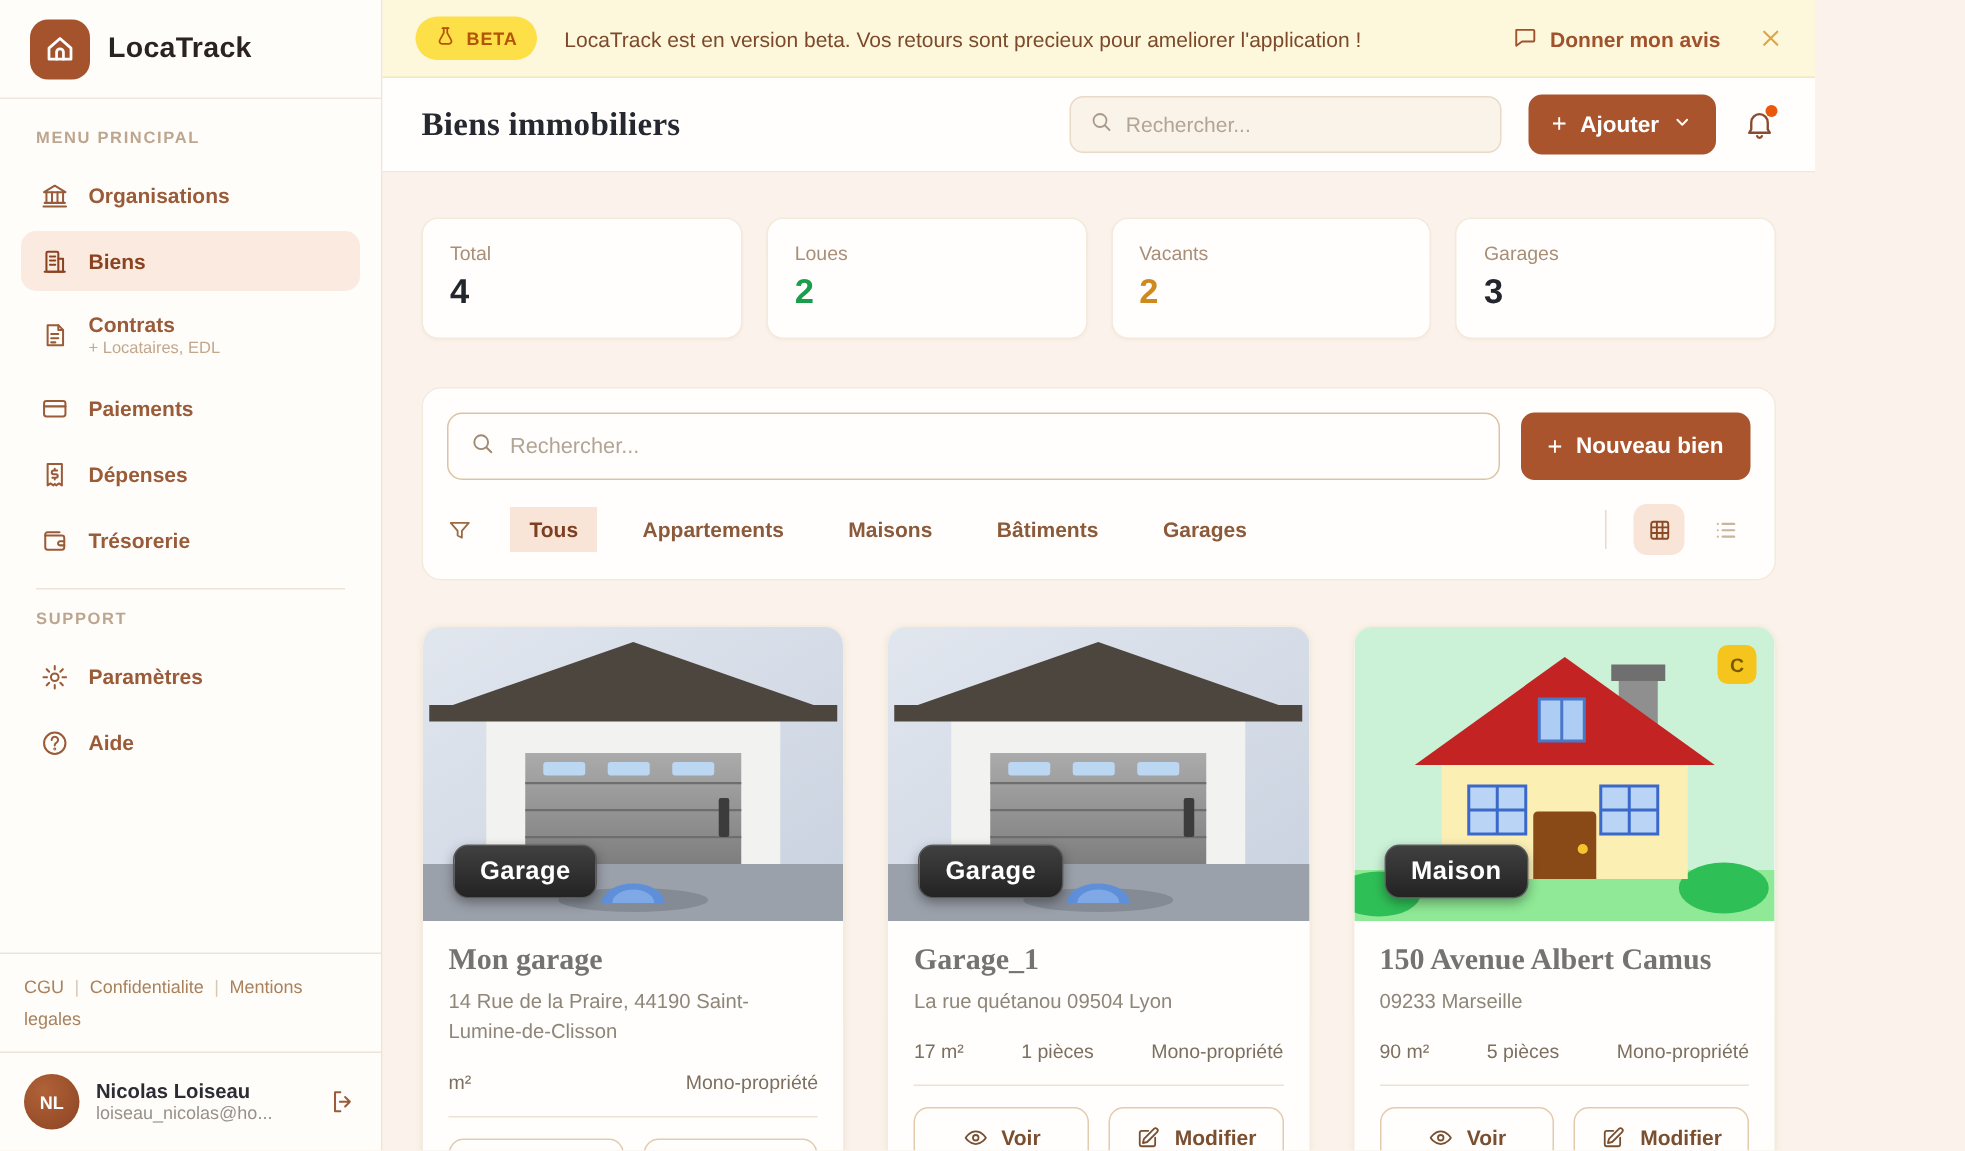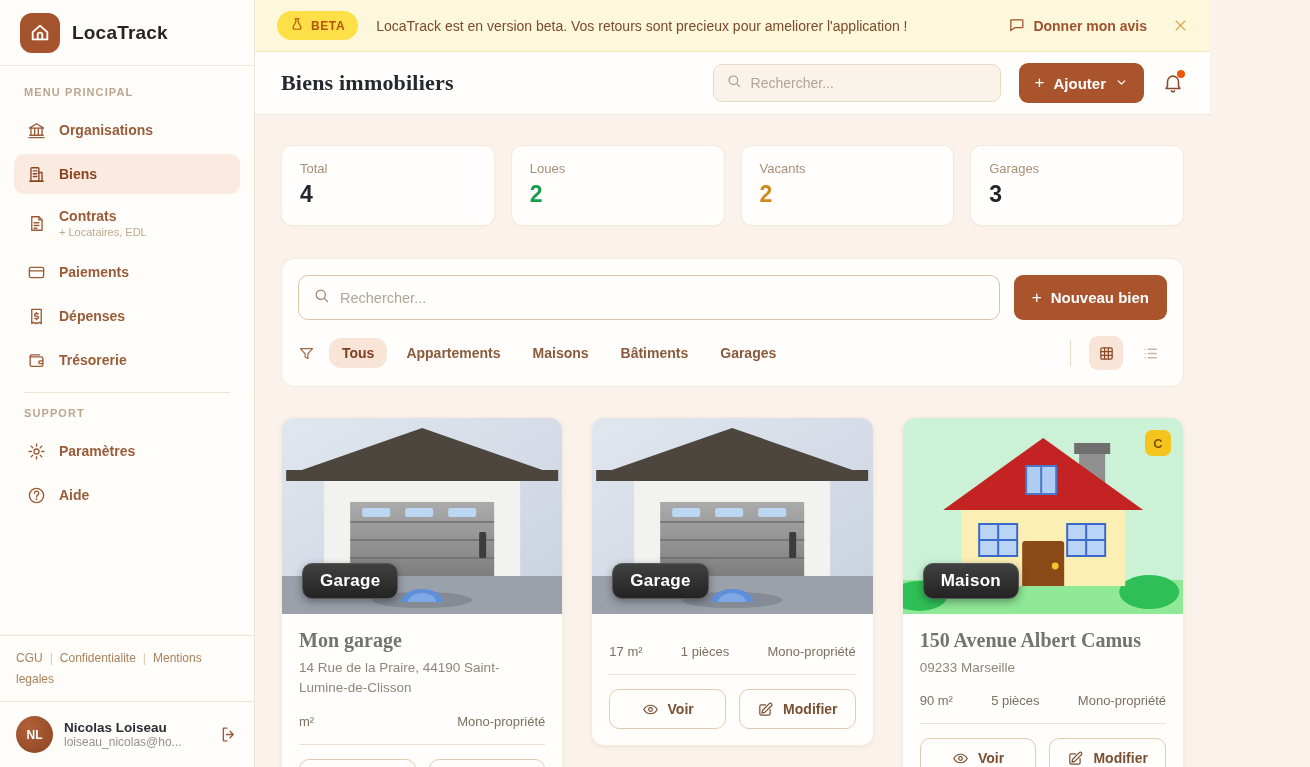--- a/index.html
+++ b/index.html
@@ -66,21 +66,21 @@
   .stat-value { font-size:23px; font-weight:bold; margin-top:5px; }
 
   .toolbar-card { margin-top:32px; background:#fffefd; border:1px solid #f4e9dd; border-radius:13px; padding:16px; }
   .toolbar-top { display:flex; gap:14px; }
   .big-search { flex:1; display:flex; align-items:center; gap:10px; height:45px; border:1px solid #dcc3a5; border-radius:10px; padding:0 14px; background:#fffefd; color:#a08871; }
   .big-search input { border:none; outline:none; background:transparent; font-size:14.5px; width:100%; color:#6e6257; font-family:"Liberation Sans", sans-serif; }
   .big-search input::placeholder { color:#b3a596; }
   .new-btn { height:45px; padding:0 18px; }
   .toolbar-bottom { display:flex; align-items:center; margin-top:16px; gap:6px; }
   .funnel { color:#9a6a45; margin-right:8px; display:flex; }
-  .filter-tab { font-size:14px; color:#8a5a3a; padding:7px 13px; border-radius:12px; cursor:pointer; font-weight:600; }
+  .filter-tab { font-size:14px; color:#8a5a3a; padding:7px 13px; border-radius:0; cursor:pointer; font-weight:600;margin-left:11px; }
   .filter-tab.active { background:#f9e4d8; color:#7c3f21; font-weight:bold; }
   .view-toggles { margin-left:auto; display:flex; align-items:center; gap:10px; }
   .vdiv { width:1px; height:26px; background:#e8d9c9; margin-right:8px; }
   .view-btn { width:34px; height:34px; border-radius:9px; display:flex; align-items:center; justify-content:center; color:#c9b49d; cursor:pointer; }
   .view-btn.active { background:#f9e4d8; color:#8a4a24; }
 
   .cards-grid { display:grid; grid-template-columns:repeat(3,1fr); gap:28px; margin-top:30px; align-items:start; }
   .prop-card { background:#fffefd; border-radius:13px; overflow:hidden; box-shadow:0 1px 4px rgba(140,100,60,.10); border:1px solid #f4ebe1; }
   .prop-img { position:relative; height:196px; }
   .prop-img svg.illu { display:block; width:100%; height:100%; }
@@ -438,20 +438,22 @@
               <rect x="186" y="90" width="28" height="9" rx="2" fill="#bcd7f2"></rect>
               <path d="M88 104h144 M88 122h144 M88 140h144" stroke="#6e6e6e" stroke-width="1.5"></path>
               <rect x="217" y="114" width="7" height="26" rx="1.5" fill="#3c3c3c"></rect>
               <ellipse cx="160" cy="182" rx="50" ry="8" fill="#858b95"></ellipse>
               <path d="M139 184 a21 13 0 0 1 42 0 z" fill="#5e8fd8"></path>
               <path d="M146 184 a14 9 0 0 1 28 0 z" fill="#7fa9e6"></path>
             </svg>
             <span class="type-badge">Garage</span>
           </div>
           <div class="prop-body">
+            <div class="prop-title">Garage_1</div>
+            <div class="prop-address">La rue quétanou 09504 Lyon</div>
             <div class="prop-specs">
               <span>17 m²</span>
               <span>1 pièces</span>
               <span>Mono-propriété</span>
             </div>
             <div class="prop-divider"></div>
             <div class="prop-actions">
               <button class="ghost-btn">
                 <svg width="17" height="17" viewBox="0 0 24 24" fill="none" stroke="currentColor" stroke-width="1.7" stroke-linejoin="round">
                     <path d="M2.5 12s3.5-6 9.5-6 9.5 6 9.5 6-3.5 6-9.5 6-9.5-6-9.5-6z"></path>

